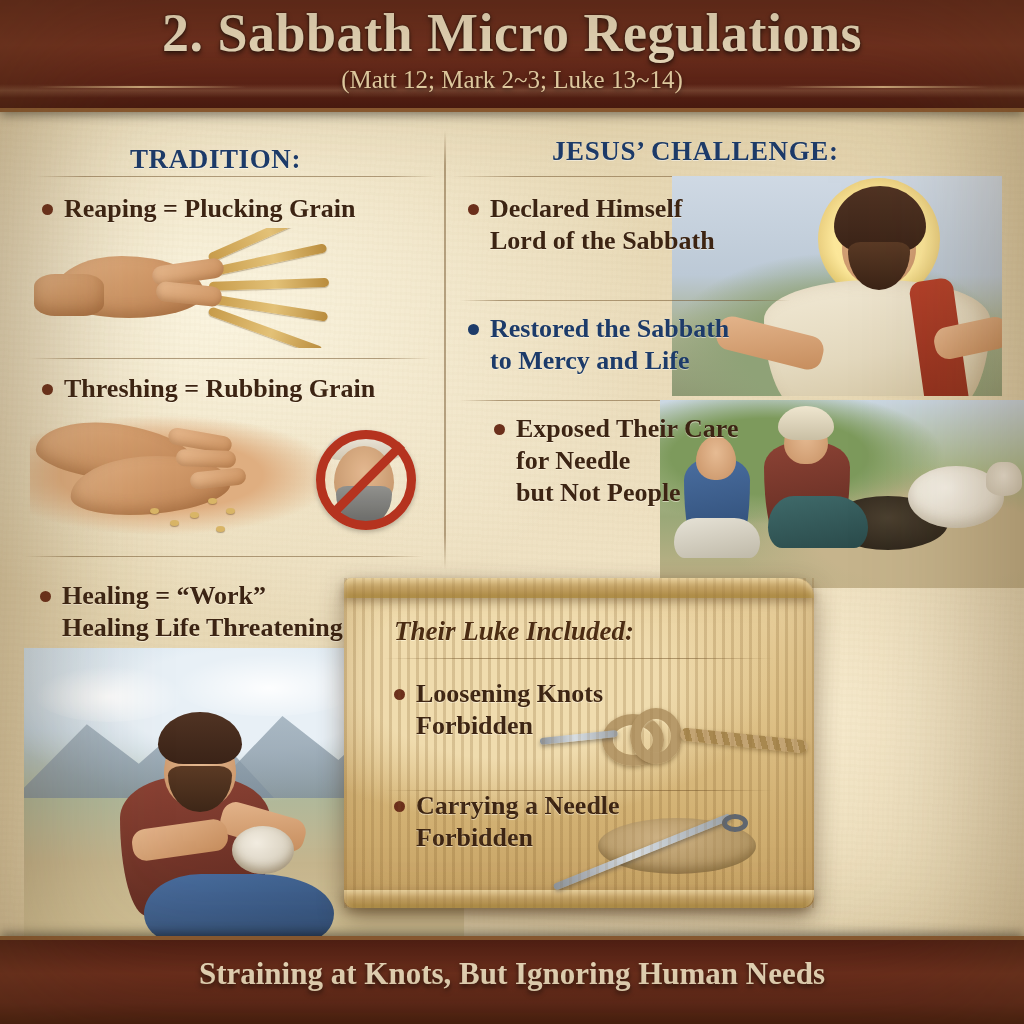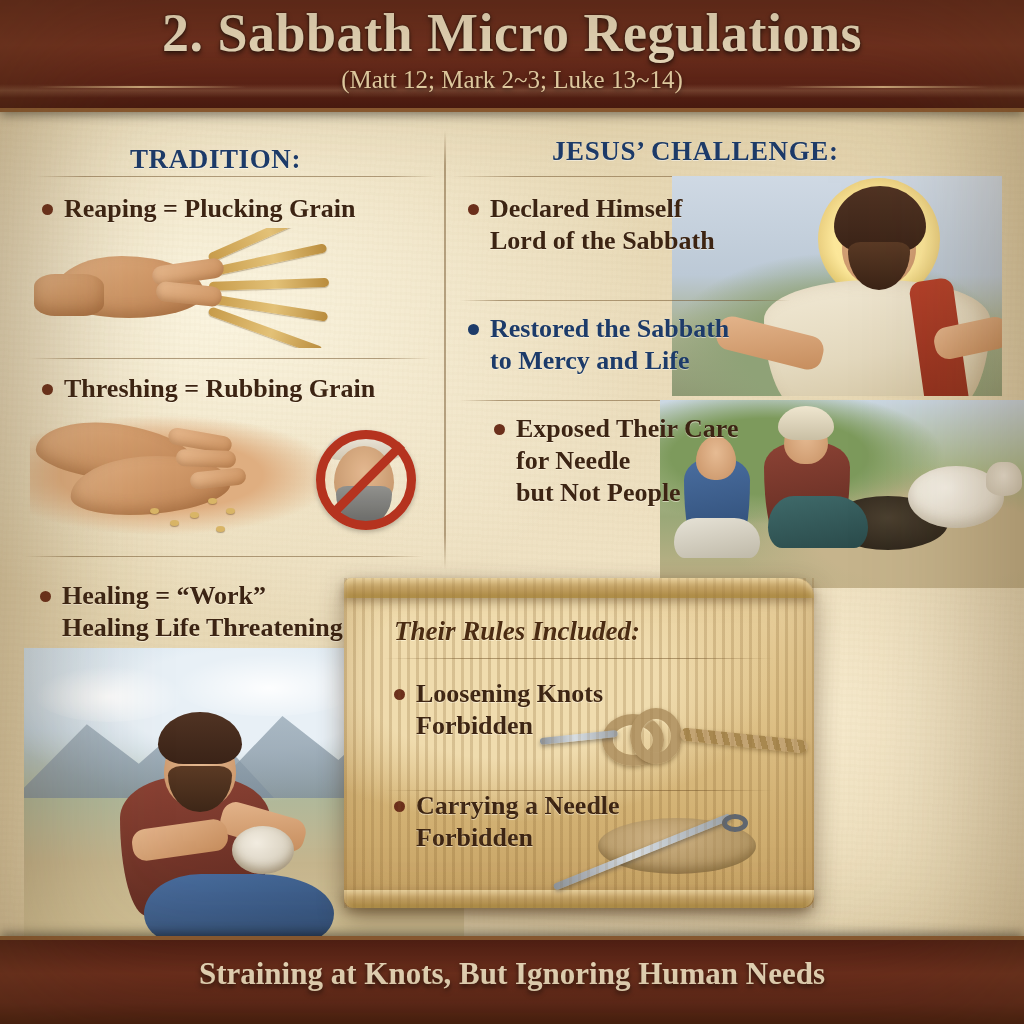--- a/index.html
+++ b/index.html
@@ -545,21 +545,21 @@
       <div class="btext">Exposed Their Care</div>
       <div class="btext">for Needle</div>
       <div class="btext">but Not People</div>
     </div>
   </div>
 
   <div class="scroll" style="left:344px; top:578px; width:470px; height:330px;">
     <div class="scroll-curl" style="left:0; top:0; width:470px; height:20px; border-radius:8px 20px 0 0;"></div>
     <div class="scroll-curl" style="left:0; bottom:0; width:470px; height:18px; border-radius:0 0 14px 10px;"></div>
 
-    <div class="scroll-title" style="left:50px; top:38px;">Their Rules Included:</div>
+    <div class="scroll-title" style="left:50px; top:38px;">Their Luke Included:</div>
     <div class="scroll-rule" style="left:40px; top:80px; width:390px;"></div>
 
     <div class="bullet-block" style="left:72px; top:100px; width:230px;">
       <div class="inner">
         <span class="dot"></span>
         <div class="btext">Loosening Knots</div>
         <div class="btext">Forbidden</div>
       </div>
     </div>
     <div class="art" style="left:190px; top:120px; width:280px; height:90px;">

